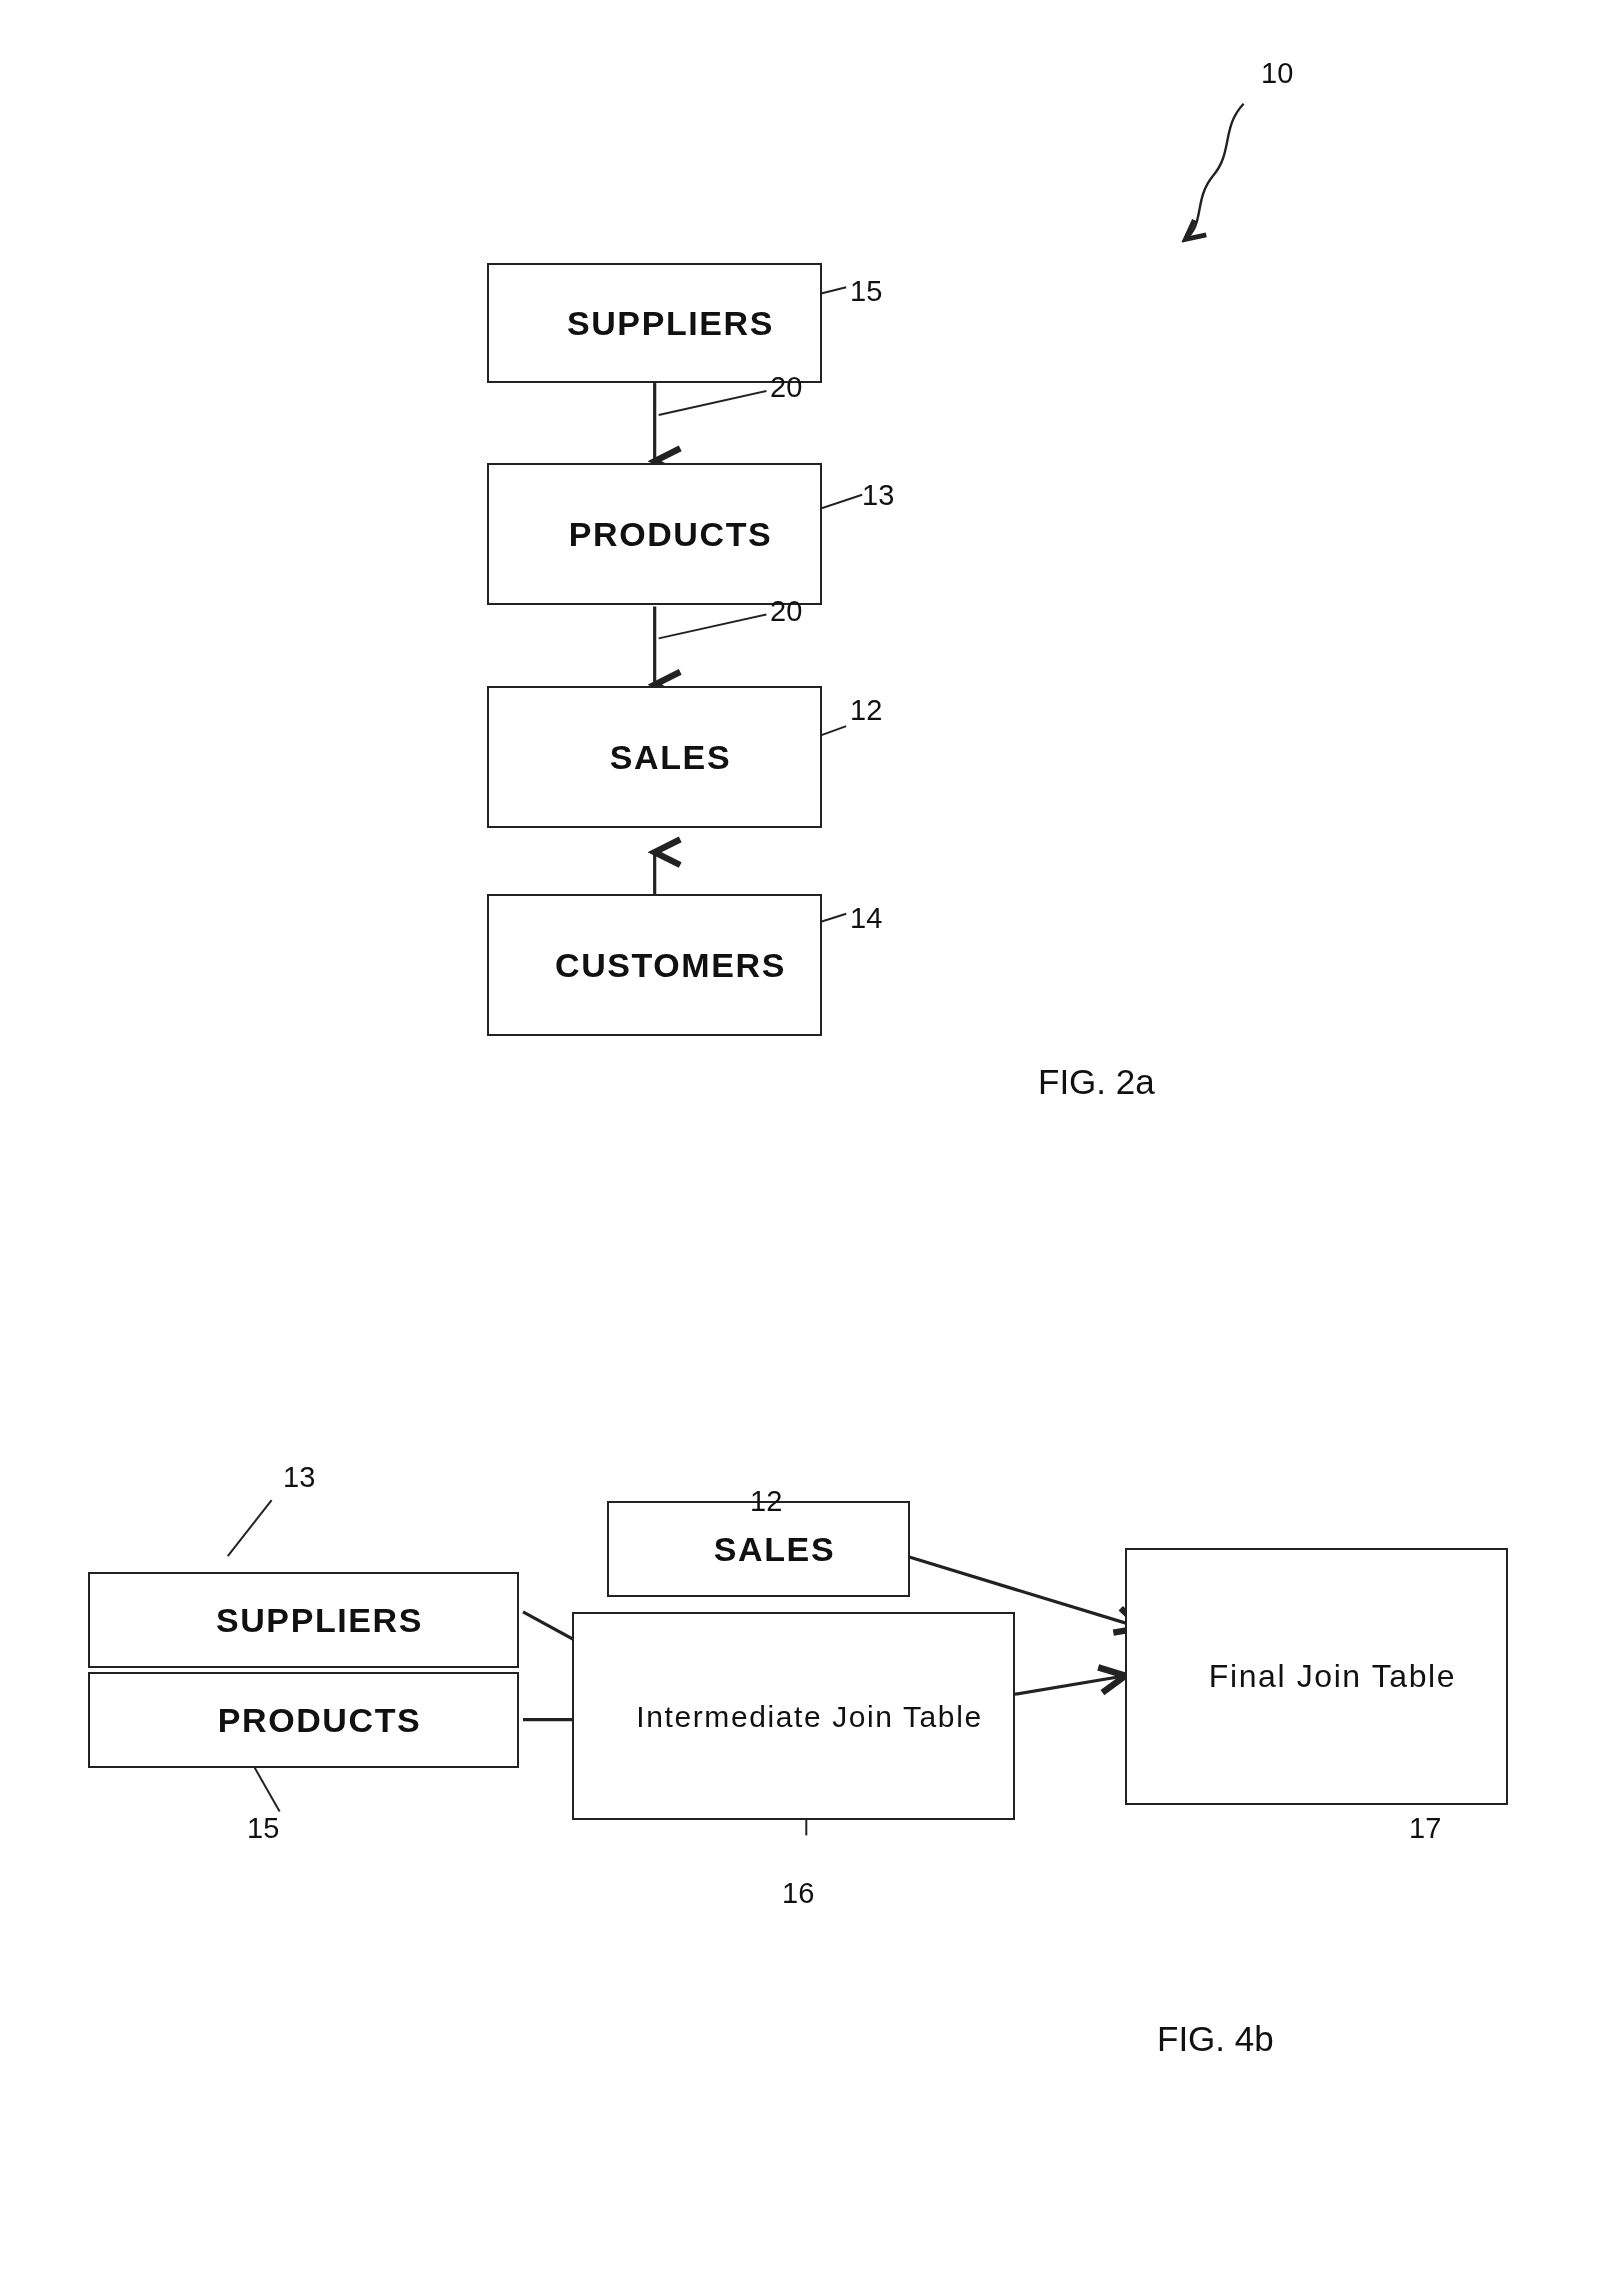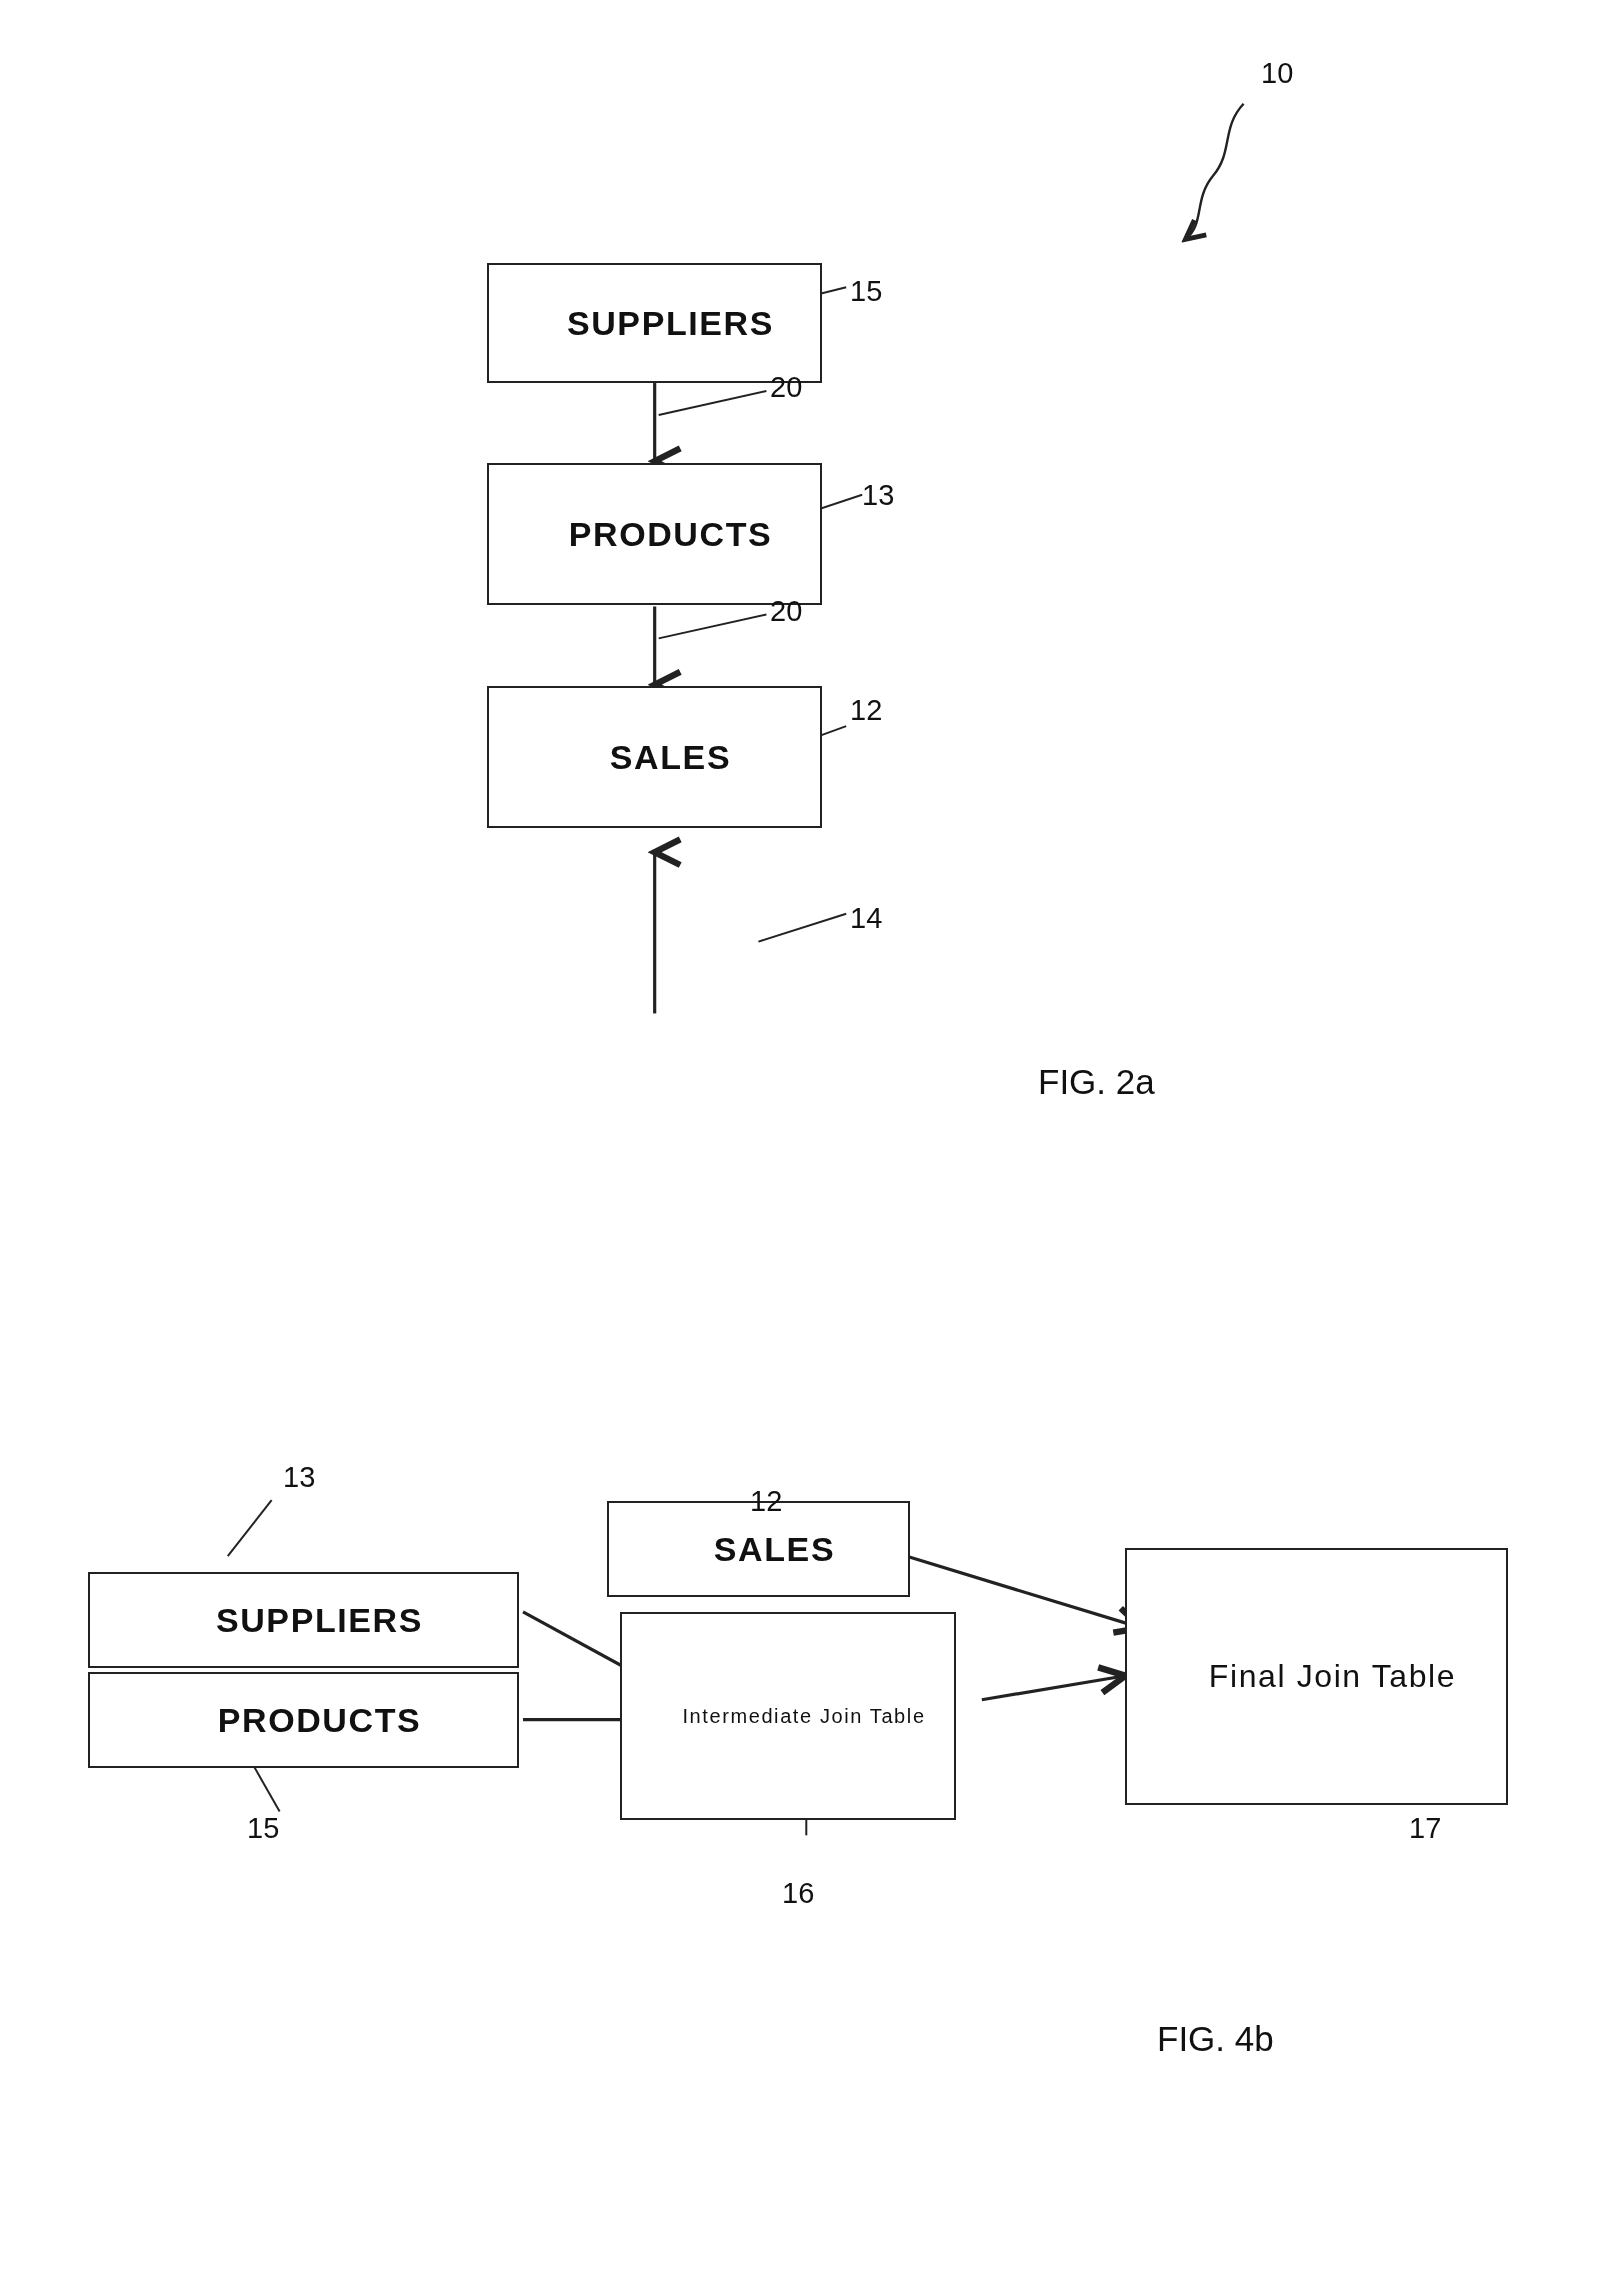--- a/index.html
+++ b/index.html
@@ -135,20 +135,23 @@
   <span class="ref-label" style="top:371px; left:770px;">20</span>
 
   <div class="diagram-box" style="left:487px; top:686px; width:335px; height:142px;">
     <span>SALES</span>
   </div>
 
   <span class="ref-label" style="top:694px; left:850px;">12</span>
 
   <span class="ref-label" style="top:595px; left:770px;">20</span>
 
+  <div class="diagram-box" style="left:487px; top:894px; width:335px; height:142px;">
+    <span>CUSTOMERS</span>
+  </div>
 
   <span class="ref-label" style="top:902px; left:850px;">14</span>
 
   <div class="fig-label" style="top:1062px; left:1038px;">FIG. 2a</div>
 
   <div class="diagram-box" style="left:88px; top:1572px; width:431px; height:96px;">
     <span>SUPPLIERS</span>
   </div>
 
   <span class="ref-label" style="top:1461px; left:283px;">13</span>
@@ -158,21 +161,21 @@
   </div>
 
   <span class="ref-label" style="top:1812px; left:247px;">15</span>
 
   <div class="diagram-box" style="left:607px; top:1501px; width:303px; height:96px;">
     <span>SALES</span>
   </div>
 
   <span class="ref-label" style="top:1485px; left:750px;">12</span>
 
-  <div class="diagram-box" style="left:620px; top:1612px; width:336px; height:208px; font-size:20px; font-weight:normal; text-align:center; line-height:1.3;">
+  <div class="diagram-box" style="left:572px; top:1612px; width:443px; height:208px; font-size:30px; font-weight:normal; text-align:center; line-height:1.3;">
     <span>Intermediate Join Table</span>
   </div>
 
   <span class="ref-label" style="top:1844px; left:782px;margin-top:33px;">16</span>
 
   <div class="diagram-box" style="left:1125px; top:1548px; width:383px; height:257px; font-size:32px; font-weight:normal; text-align:center; line-height:1.3;">
     <span>Final Join Table</span>
   </div>
 
   <span class="ref-label" style="top:1812px; left:1373px;margin-left:36px;">17</span>

